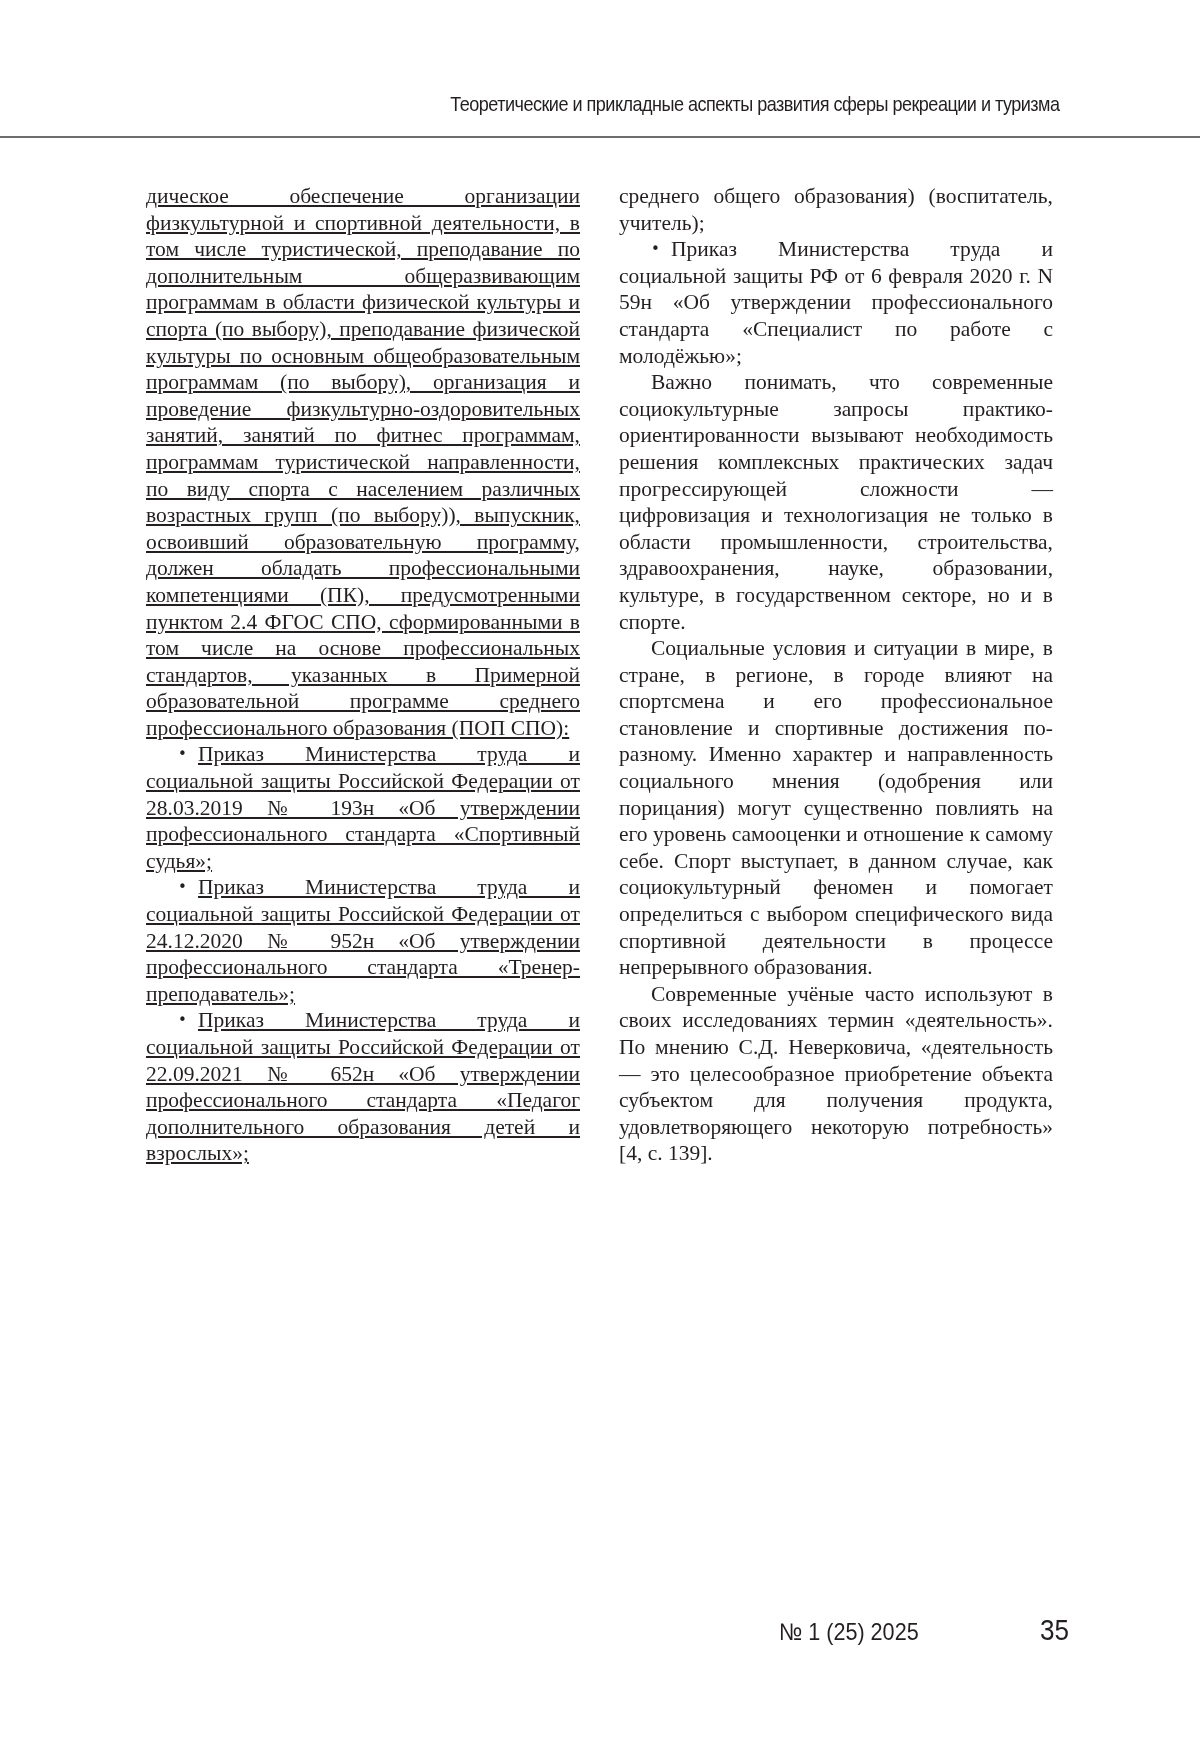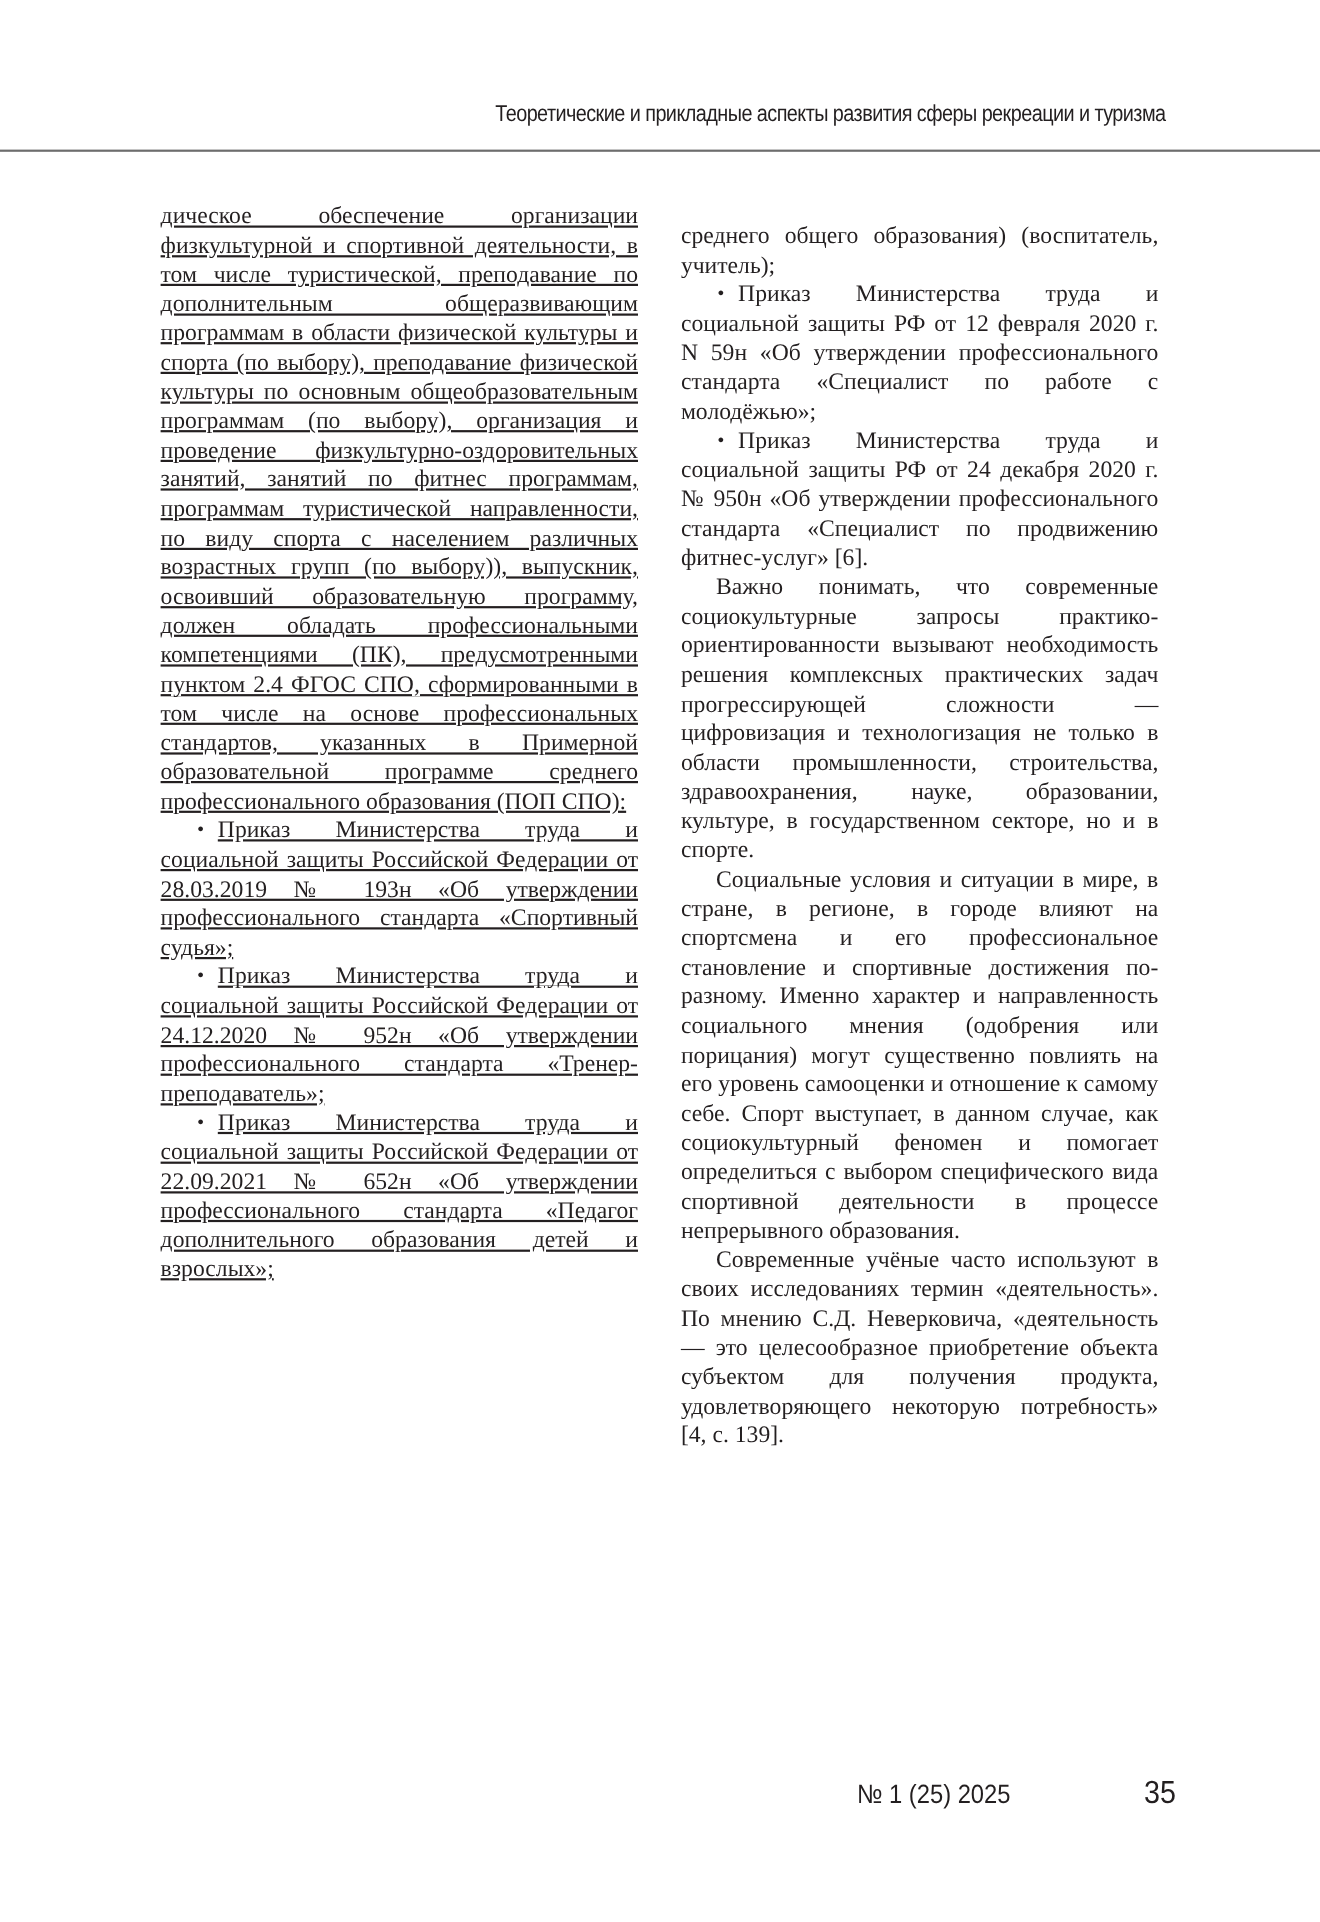--- a/index.html
+++ b/index.html
@@ -38,21 +38,21 @@
       position: absolute;
       top: 183px;
       width: 434px;
       font-family: "Liberation Serif", serif;
       font-size: 21.5px;
       line-height: 26.6px;
       text-align: justify;
       hyphens: manual;
     }
     .col-left { left: 146px; text-decoration: underline; }
-    .col-right { left: 619px; margin-top: 18px; }
+    .col-right { left: 619px; }
     .column p {
       margin: 0;
       text-indent: 0;
     }
     .column p.indent {
       text-indent: 32px;
     }
     .column p.bullet {
       text-indent: 32px;
     }
@@ -106,24 +106,21 @@
   <p class="bullet">
     <span class="dot">•</span><span>Приказ Министерства труда и социальной защиты Российской Федерации от 22.09.2021 № 652н «Об утверждении профессионального стандарта «Педагог дополнительного образования детей и взрослых»;</span>
   </p>
 </div>
 
 <div class="column col-right">
   <p>
     <span>среднего общего образования) (воспитатель, учитель);</span>
   </p>
   <p class="bullet">
-    <span class="dot">•</span><span>Приказ Министерства труда и социальной защиты РФ от 12 февраля 2020 г. N 59н «Об утверждении профессионального стандарта «Специалист по работе с молодёжью»;</span>
-  </p>
-  <p class="bullet">
-    <span class="dot">•</span><span>Приказ Министерства труда и социальной защиты РФ от 24 декабря 2020 г. № 950н «Об утверждении профессионального стандарта «Специалист по продвижению фитнес-услуг» [6].</span>
+    <span class="dot">•</span><span>Приказ Министерства труда и социальной защиты РФ от 6 февраля 2020 г. N 59н «Об утверждении профессионального стандарта «Специалист по работе с молодёжью»;</span>
   </p>
   <p class="indent">
     <span>Важно понимать, что современные социокультурные запросы практико-ориентированности вызывают необходимость решения комплексных практических задач прогрессирующей сложности — цифровизация и технологизация не только в области промышленности, строительства, здравоохранения, науке, образовании, культуре, в государственном секторе, но и в спорте.</span>
   </p>
   <p class="indent">
     <span>Социальные условия и ситуации в мире, в стране, в регионе, в городе влияют на спортсмена и его профессиональное становление и спортивные достижения по-разному. Именно характер и направленность социального мнения (одобрения или порицания) могут существенно повлиять на его уровень самооценки и отношение к самому себе. Спорт выступает, в данном случае, как социокультурный феномен и помогает определиться с выбором специфического вида спортивной деятельности в процессе непрерывного образования.</span>
   </p>
   <p class="indent">
     <span>Современные учёные часто используют в своих исследованиях термин «деятельность». По мнению С.Д. Неверковича, «деятельность — это целесообразное приобретение объекта субъектом для получения продукта, удовлетворяющего некоторую потребность» [4, с. 139].</span>
   </p>

